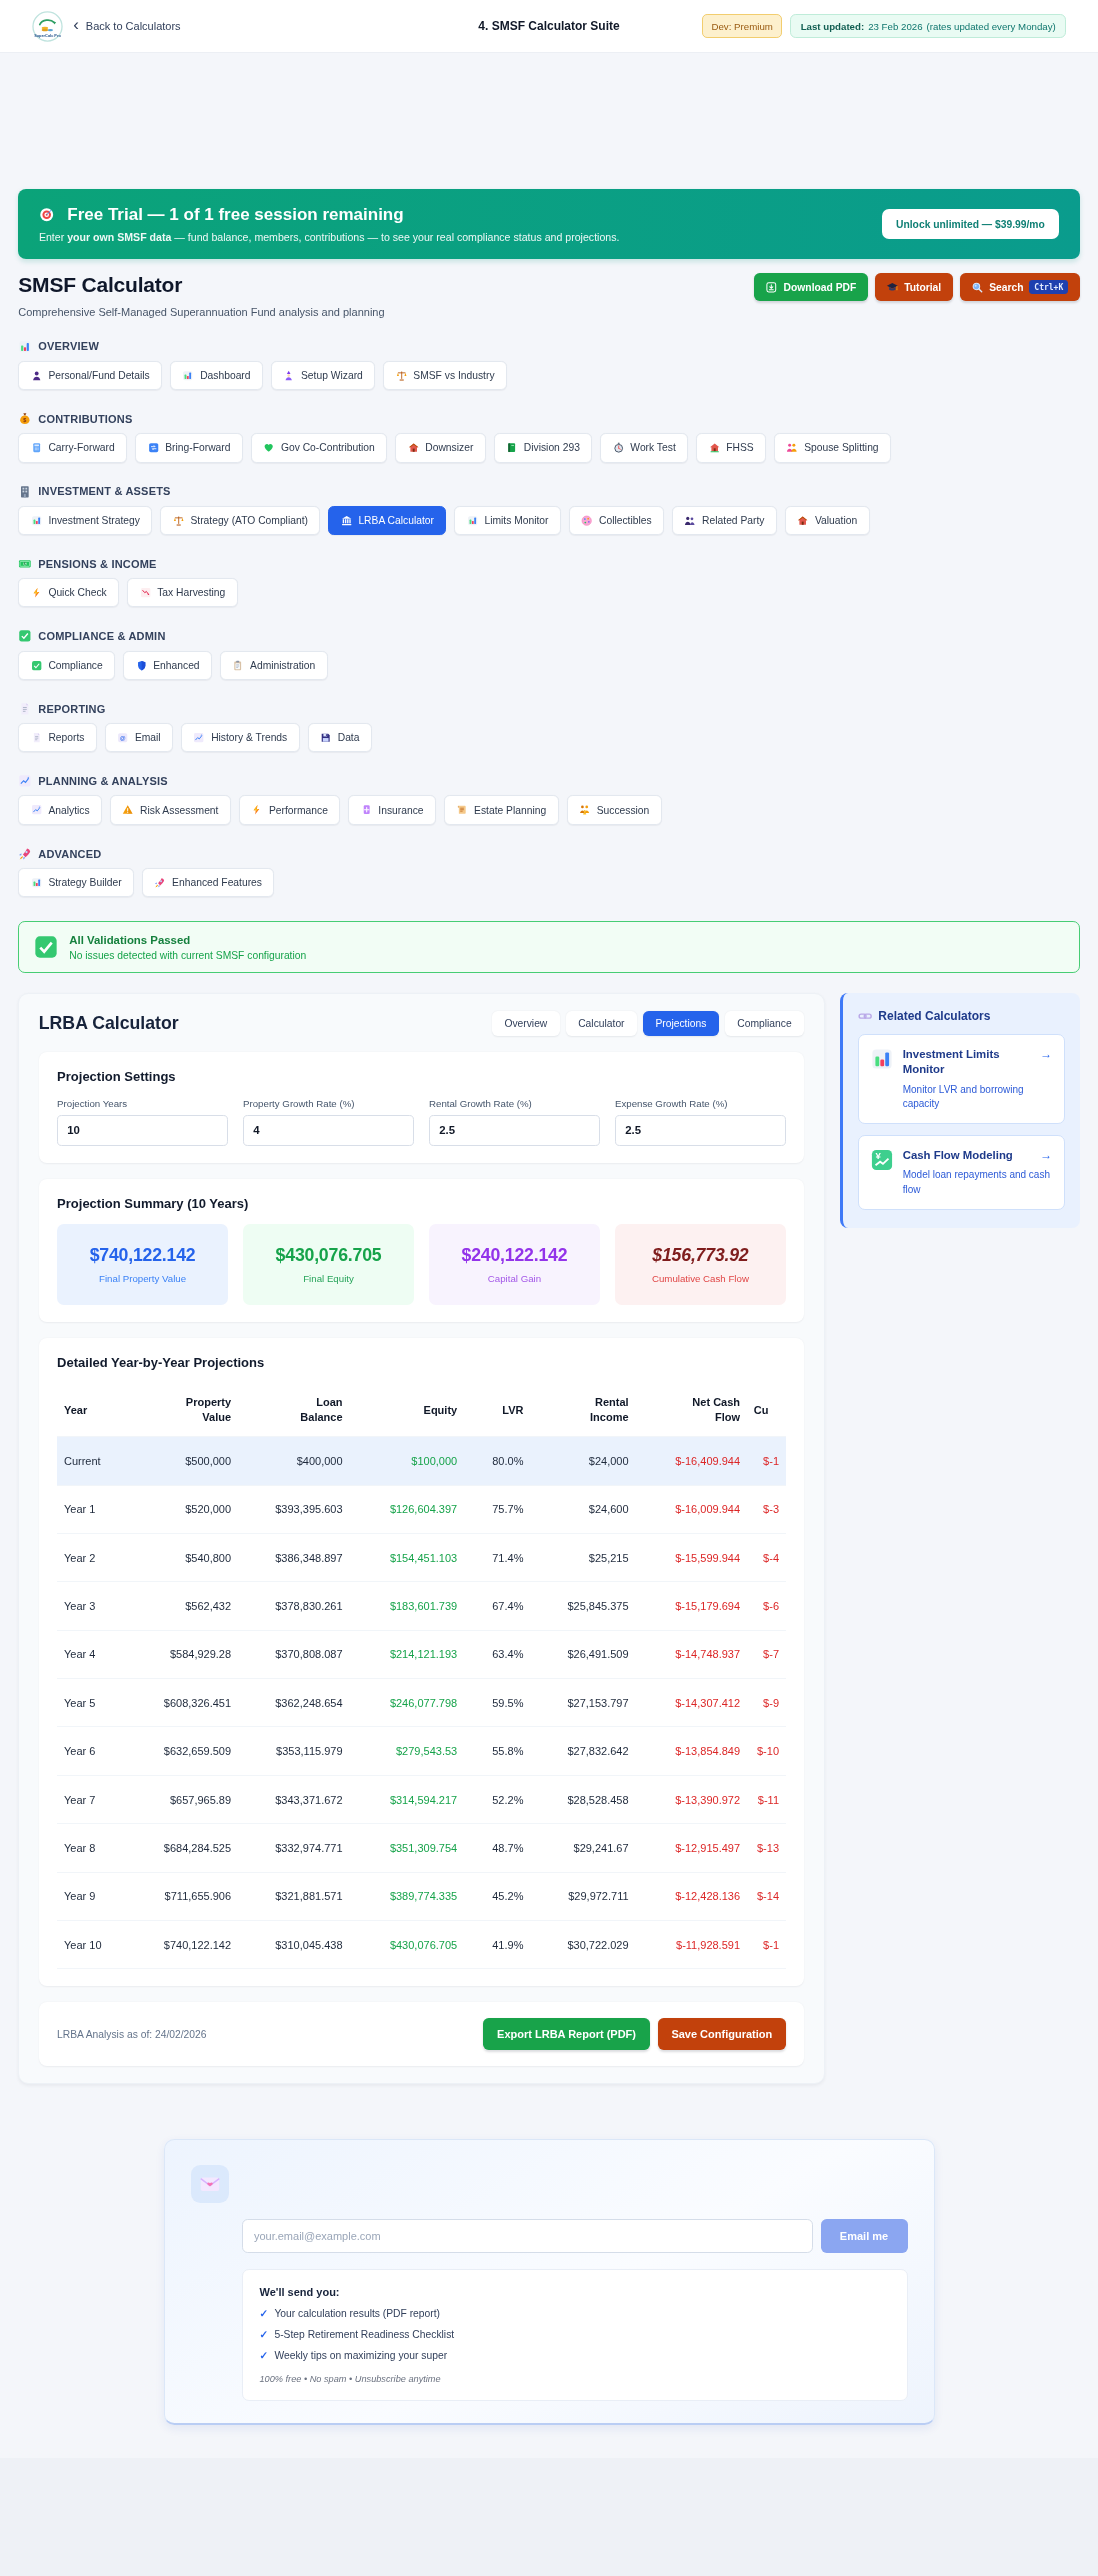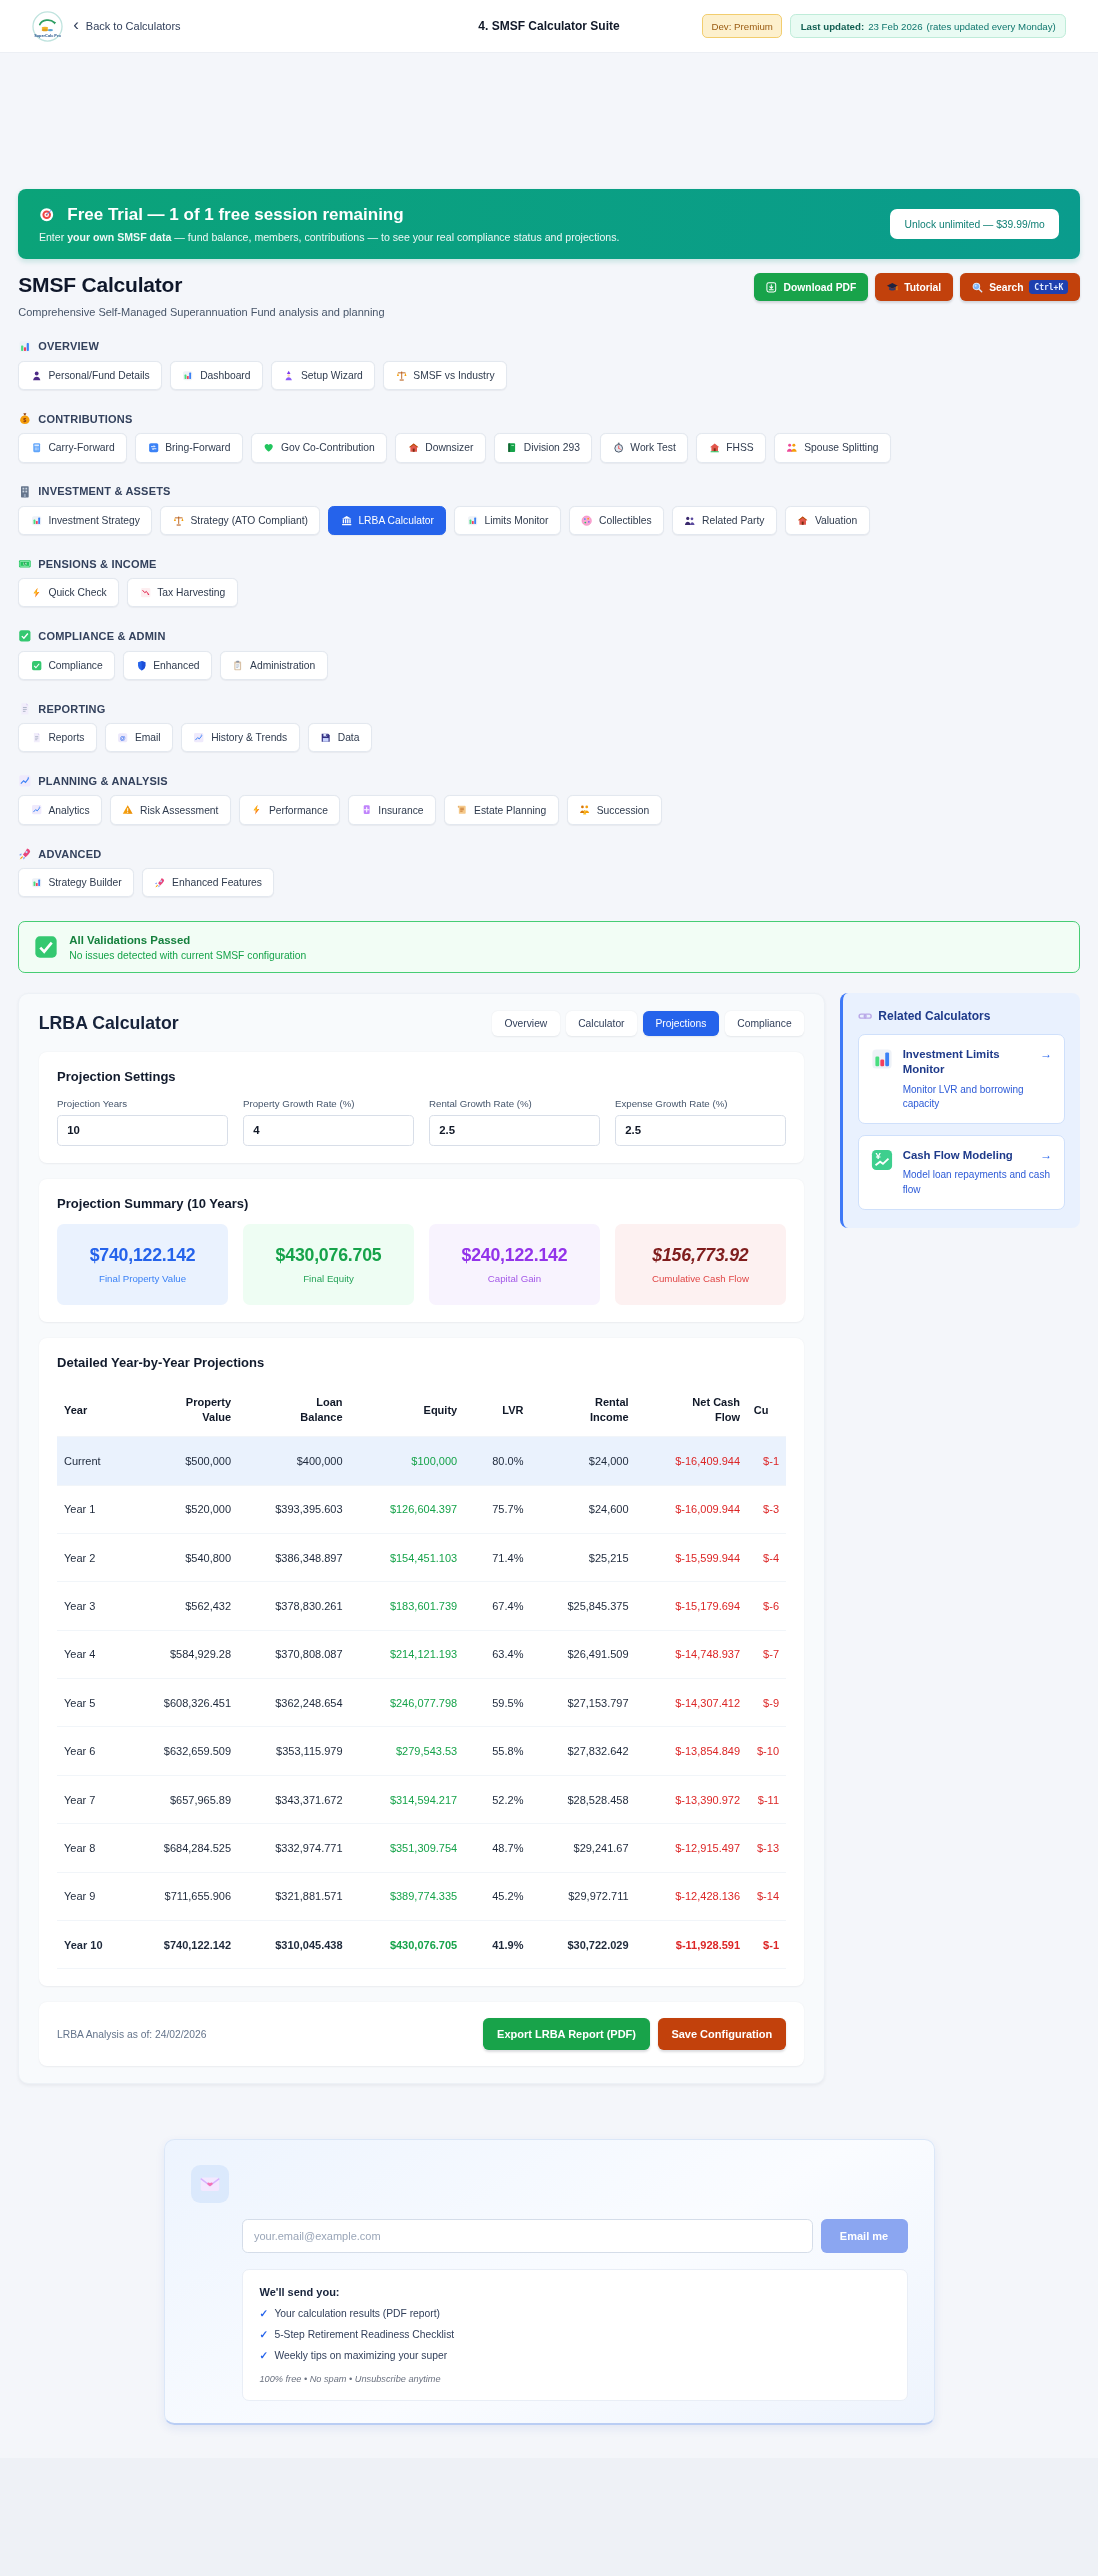--- a/index.html
+++ b/index.html
@@ -48,21 +48,21 @@
   .trial {
     margin-top:136px; border-radius:8px; padding:16px 20.6px;
     background:linear-gradient(90deg,#0ba379,#0a9c8d);
     display:flex; align-items:center; justify-content:space-between; gap:17px;
     box-shadow:0 2.3px 5.7px rgba(10,150,130,.18);
   }
   .t-title { display:flex; align-items:center; gap:13px; color:#fff; font-size:17px; font-weight:bold; }
   .t-title .eicon { width:15.4px; height:15.4px; }
   .t-sub { margin-top:6.3px; color:rgba(255,255,255,.93); font-size:10.6px; }
   .t-cta {
-    background:#fff; color:#0e7f74; font-size:10.3px; font-weight:normal;
+    background:#fff; color:#0e7f74; font-size:10.3px; font-weight:bold;
     padding:9.7px 14.3px; border-radius:7px; white-space:nowrap;
   }
 
   
   .page-head { margin-top:13.7px; display:flex; justify-content:space-between; align-items:flex-start; }
   .page-head h1 { font-size:21px; font-weight:bold; color:#0f172a; letter-spacing:-0.2px; }
   .page-head p { margin-top:8.6px; font-size:11px; color:#475569; }
   .actions { display:flex; gap:6.9px; }
   .btn { display:flex; align-items:center; gap:5.7px; color:#fff; font-size:10.3px; font-weight:bold;
          padding:7.4px 11.4px; border-radius:5.7px; box-shadow:0 1.1px 2.3px rgba(15,23,42,.15); }
@@ -127,21 +127,21 @@
   .stat.purple { background:#f8f3fe; } .stat.purple .s-value{color:#9333ea;} .stat.purple .s-label{color:#a458e8;}
   .stat.red    { background:#fdf1f1; } .stat.red .s-value{color:#7f1d1d;font-style:italic;} .stat.red .s-label{color:#e04545;}
 
   .table-clip { overflow:hidden; }
   #proj-table { width:100%; border-collapse:collapse; }
   #proj-table th { font-size:11px; font-weight:bold; color:#101828; padding:11.4px 6.9px;
                    vertical-align:middle; line-height:1.35; }
   #proj-table th .hw { display:inline-block; max-width:57px; }
   #proj-table td { font-size:11px; padding:17.7px 6.9px; color:#1e293b; }
   #proj-table tbody tr { border-top:0.6px solid #f1f5f9; }
-  #proj-table tbody tr:last-child { border-bottom:0.6px solid #f1f5f9;font-weight:bold; }
+  #proj-table tbody tr:last-child { border-bottom:0.6px solid #f1f5f9; }
   #proj-table tr.highlight { background:#eaf2fd; }
   .ta-l { text-align:left; } .ta-r { text-align:right; }
   .c-green { color:#16a34a !important; } .c-red { color:#dc2626 !important;text-align:right; }
   #proj-table th:nth-child(1){width:66px} #proj-table th:nth-child(2){width:106px}
   #proj-table th:nth-child(3){width:106px} #proj-table th:nth-child(4){width:109px}
   #proj-table th:nth-child(5){width:63px} #proj-table th:nth-child(6){width:100px}
   #proj-table th:nth-child(7){width:106px} #proj-table th:nth-child(8){width:37px}
   .cu-col { white-space:nowrap; }
 
   .card.foot { display:flex; justify-content:space-between; align-items:center; padding:16px 18.3px; }

